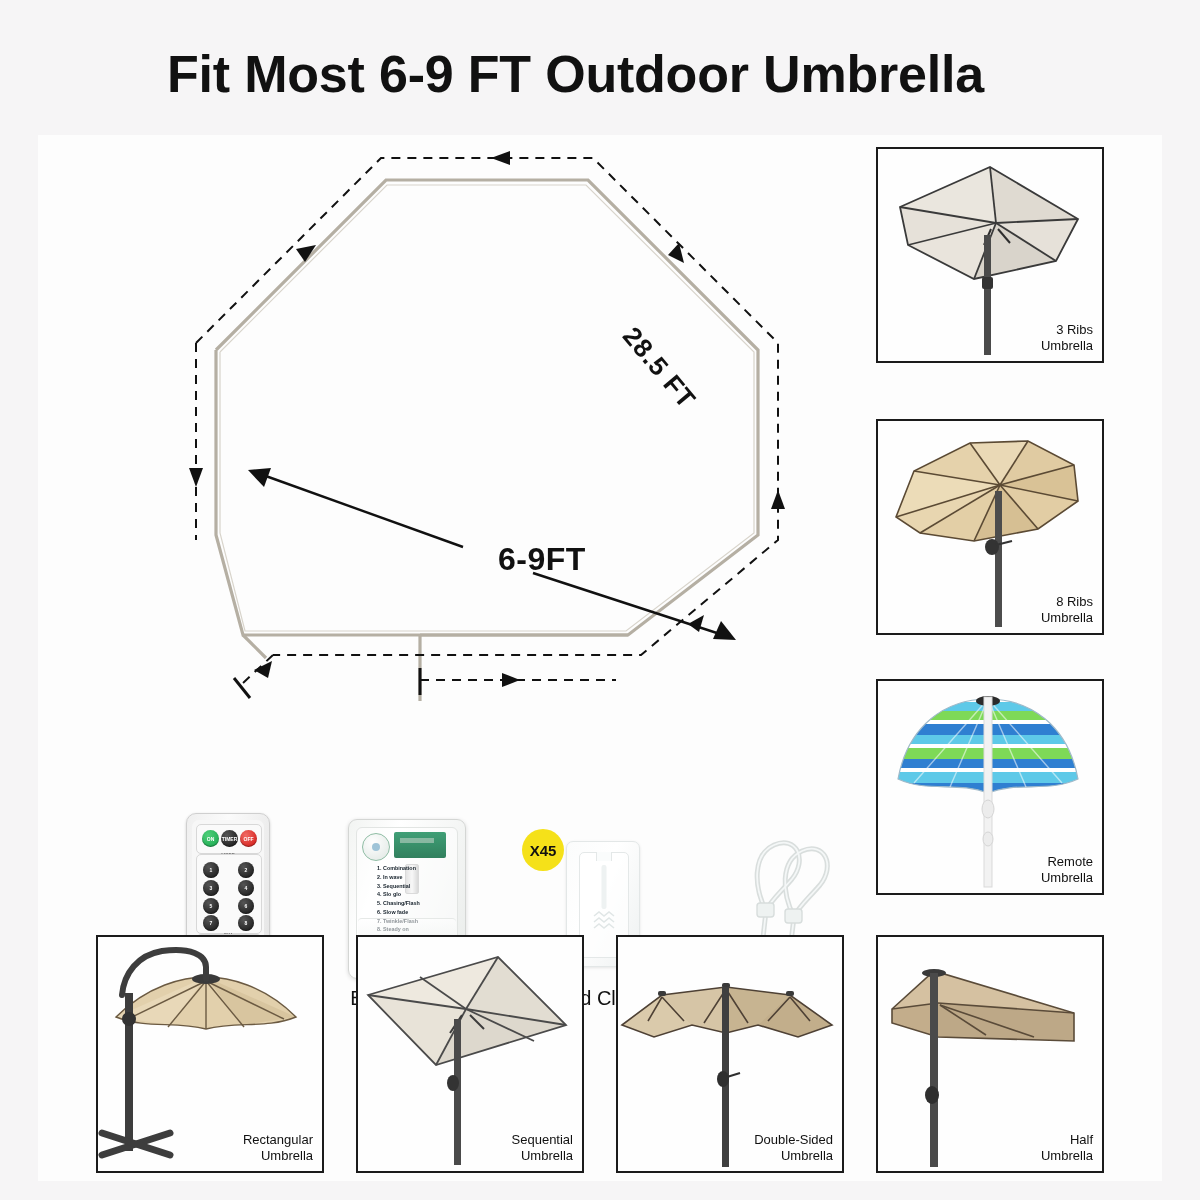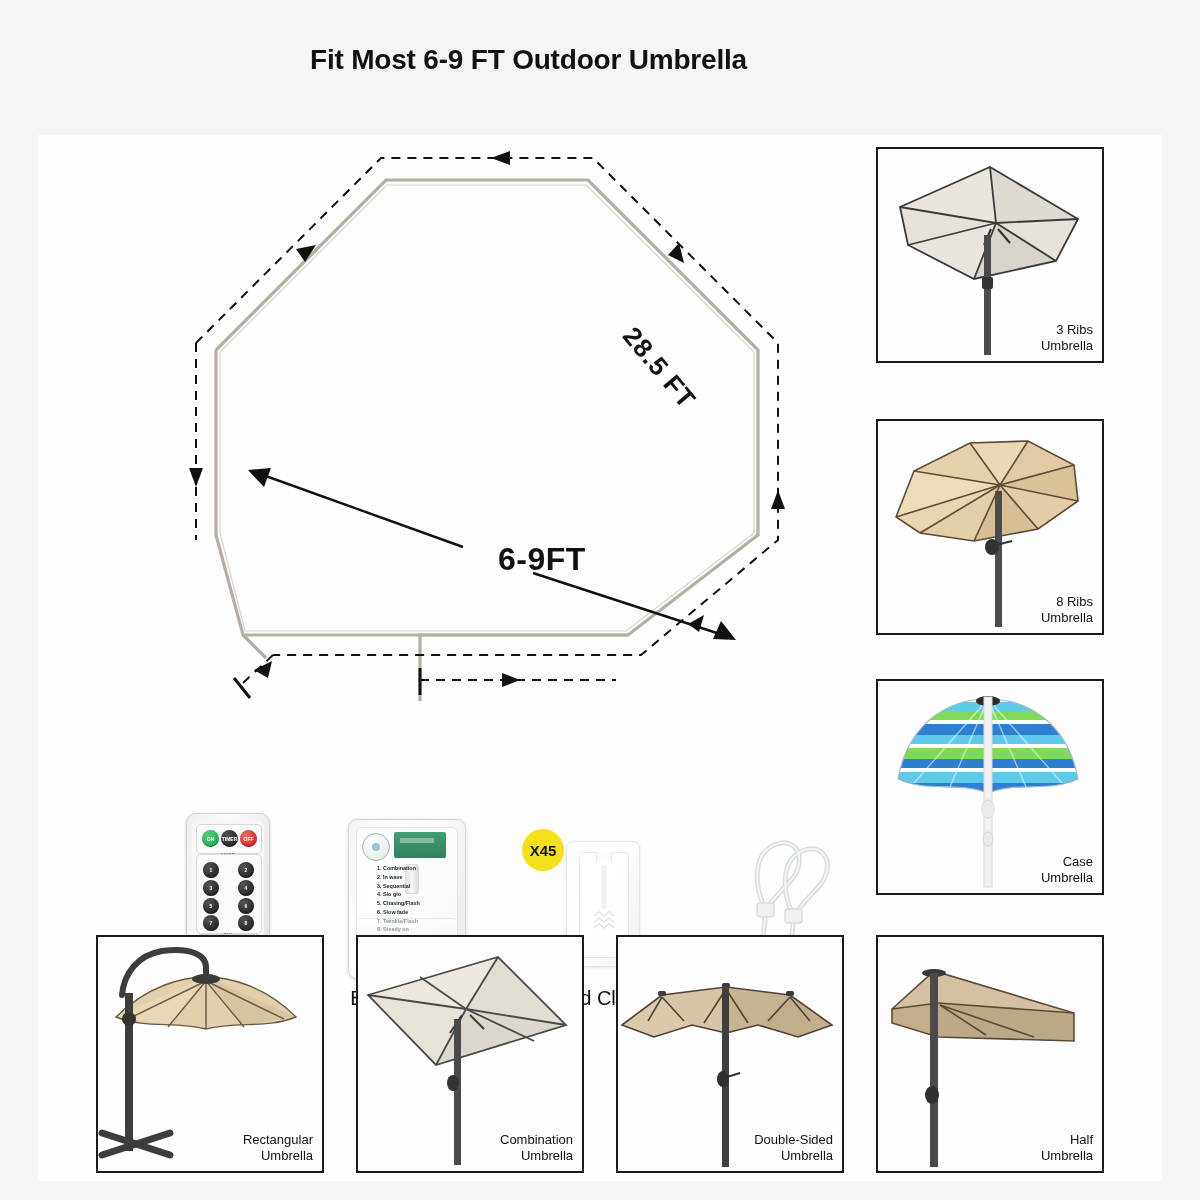--- a/index.html
+++ b/index.html
@@ -5,21 +5,21 @@
   html,body{margin:0;padding:0;}
   body{
     width:1200px;height:1200px;
     background:#f6f5f6;
     font-family:"Liberation Sans", sans-serif;
     overflow:hidden;
   }
   .page{position:relative;width:1200px;height:1200px;}
   .title{
     position:absolute;left:0;top:44px;width:1057px;text-align:center;
-    font-size:28px;font-weight:bold;color:#111;letter-spacing:-0.2px;
+    font-size:52px;font-weight:bold;color:#111;letter-spacing:-0.2px;padding-left:47px;
   }
   .card{
     position:absolute;left:38px;top:135px;width:1124px;height:1046px;
     background:#fdfdfd;
   }
 
   
   .diagram{position:absolute;left:30px;top:0px;width:720px;height:560px;}
   .diagram svg{display:block;}
 
@@ -438,21 +438,21 @@
             <path d="M110 18 L148 106"></path>
           <path d="M110 18 L36 102"></path>
             <path d="M110 18 L184 102"></path>
         </g>
         <ellipse cx="110" cy="20" rx="12" ry="5" fill="#2b2b2b"></ellipse>
         <rect x="106" y="16" width="8" height="190" fill="#f2f2f2" stroke="#d9d9d9" stroke-width="1"></rect>
         <ellipse cx="110" cy="128" rx="6" ry="9" fill="#ececec" stroke="#d5d5d5"></ellipse>
         <ellipse cx="110" cy="158" rx="5" ry="7" fill="#ececec" stroke="#d5d5d5"></ellipse>
       </svg>
       <div class="panel-cap">
-        <div>Case</div>
+        <div>Remote</div>
         <div>Umbrella</div>
       </div>
     </div>
 
     <div class="panel" style="left:58px;top:800px;width:224px;height:234px;">
       <svg width="220" height="230" viewBox="0 0 220 230">
         <path d="M18 80 C50 48 86 40 108 40 C130 40 166 48 198 80 C168 92 140 84 108 92 C76 84 48 92 18 80 Z" fill="#e2d0ac"></path>
         <path d="M108 40 L72 88 L18 80 Z" fill="#e8d8b8"></path>
         <path d="M108 40 L144 88 L198 80 Z" fill="#d8c59f"></path>
         <g stroke="#6b5a42" stroke-width="1.4" fill="none">
@@ -494,21 +494,21 @@
           <path d="M10 58 L140 20 L208 88 L78 128 Z"></path>
         </g>
         <g stroke="#3b3b3b" stroke-width="2" fill="none">
           <line x1="104" y1="78" x2="92" y2="96"></line>
             <line x1="112" y1="78" x2="126" y2="92"></line>
         </g>
         <rect x="96" y="82" width="7" height="146" fill="#4a4a4a"></rect>
         <ellipse cx="95" cy="146" rx="6" ry="8" fill="#333"></ellipse>
       </svg>
       <div class="panel-cap">
-        <div>Combination</div>
+        <div>Sequential</div>
         <div>Umbrella</div>
       </div>
     </div>
 
     <div class="panel" style="left:578px;top:800px;width:224px;height:234px;">
       <svg width="220" height="230" viewBox="0 0 220 230">
         <path d="M4 88 L44 58 L108 50 L172 58 L214 88 L180 100 L140 88 L108 96 L74 88 L36 100 Z" fill="#cdbb9a"></path>
         <path d="M44 58 L108 50 L108 96 L74 88 Z" fill="#d6c5a6"></path>
         <path d="M108 50 L172 58 L140 88 L108 96 Z" fill="#c7b491"></path>
         <path d="M4 88 L44 58 L74 88 L36 100 Z" fill="#dacaab"></path>

